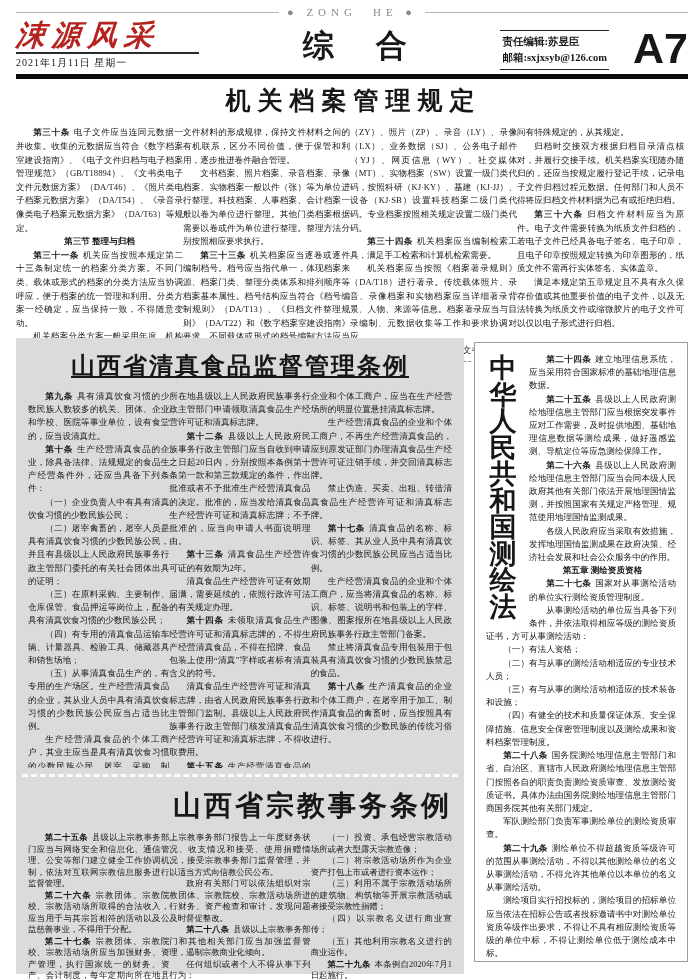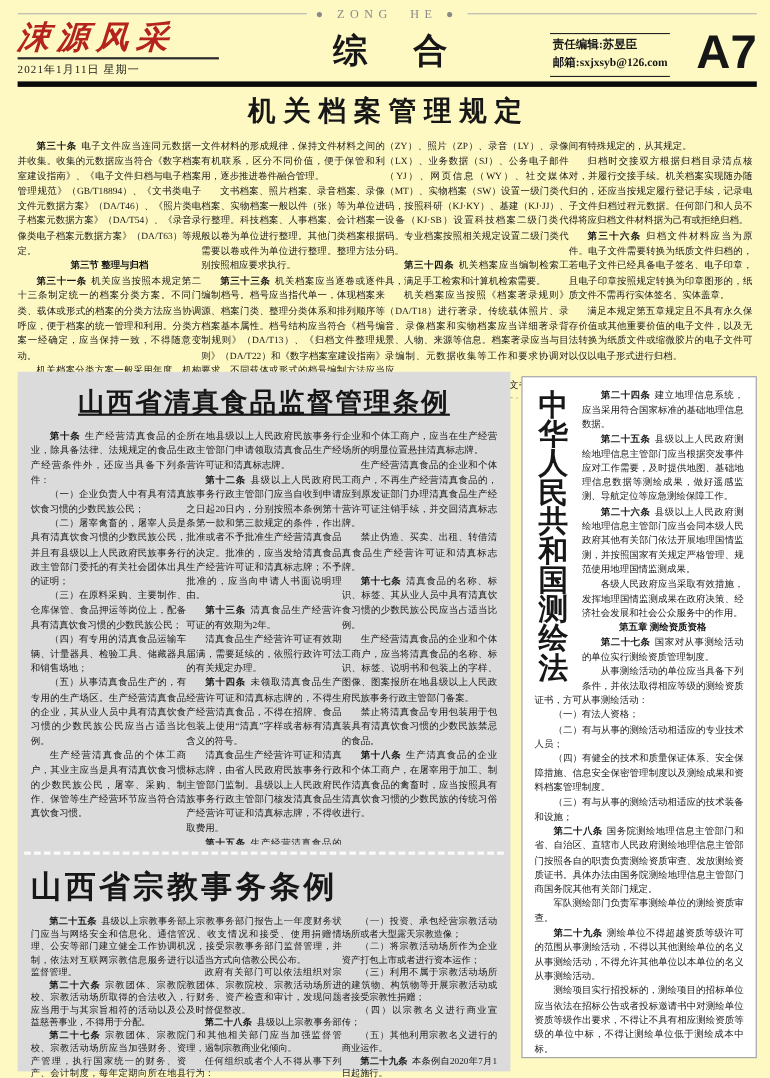--- a/index.html
+++ b/index.html
@@ -1,17 +1,17 @@
 <!DOCTYPE html>
 <html><head>
 <meta charset="utf-8">
 <style>
   *{box-sizing:border-box;}
   html,body{margin:0;padding:0;background:#e9e9e9;}
-  .page{width:700px;height:980px;margin:0 auto;background:#fef9c3;position:relative;overflow:hidden;
+  .page{width:700px;height:980px;margin:0 auto;background:#ffffff;position:relative;overflow:hidden;
         font-family:"Liberation Serif","DejaVu Serif",serif;color:#171717;}
   
   .hdr{padding:5px 12px 0 16px;}
   .pinyin{display:flex;align-items:center;gap:8px;height:14px;}
   .pinyin .rule{flex:1;border-top:1.5px solid #b3b3b3;}
   .py{font-size:11px;letter-spacing:5px;color:#8a8a8a;white-space:pre;}
   .hdr-row{display:flex;align-items:flex-end;justify-content:space-between;margin-top:1px;}
   .masthead{width:195px;}
   .mast-name{color:#b5231f;font-size:29px;font-weight:700;font-style:italic;letter-spacing:7px;line-height:1.05;transform:skewX(-4deg);}
   .mast-rule{border-top:2px solid #2a2a2a;margin:2px 12px 2px 0;}
@@ -32,21 +32,21 @@
   p.hd{text-indent:0;text-align:center;font-weight:700;}
   .ld{font-weight:700;}
   .ld:not(:empty){margin-right:4px;}
   
   .lower{position:absolute;left:16px;right:12px;top:338px;bottom:6px;display:flex;gap:10px;}
   .left-stack{width:448px;background:#dbdbdb;display:flex;flex-direction:column;padding:4px 0 6px;}
   .gray-art{padding:2px 12px 4px;}
   .a2 h2{margin:6px 0 8px;text-align:center;font-size:24px;font-weight:900;letter-spacing:2px;text-decoration:underline;}
   .a2 .col{height:378px;line-height:13.2px;}
   .dash-sep{border-top:3px dashed #fbfbfb;margin:2px 6px;}
-  .a4 h2{margin:6px 0 7px;text-align:left;font-size:28px;font-weight:900;letter-spacing:3px;}
+  .a4 h2{margin:6px 0 7px;text-align:right;font-size:28px;font-weight:900;letter-spacing:3px;}
   .a4 .col{height:152px;font-size:8.4px;line-height:11.5px;}
   
   .law-box{flex:1;border:1px solid #9c9c9c;background:#fff;margin:4px 0 12px;padding:10px 11px;overflow:hidden;}
   .vtitle{float:left;width:34px;margin:2px 9px 4px 0;}
   .vt{font-size:27px;font-weight:900;line-height:26.5px;text-align:center;}
   .law-flow{font-size:8.6px;line-height:13.2px;text-align:justify;}
 </style>
 </head>
 <body>
 
@@ -112,20 +112,21 @@
   </section>
 
   <div class="lower">
 
     <div class="left-stack">
 
       <section class="gray-art a2">
         <h2>山西省清真食品监督管理条例</h2>
         <div class="cols cols3">
           <div class="col">
+            <p><b class="ld">第九条</b><span>具有清真饮食习惯的少数民族人数较多的机关、团体、企业和学校、医院等事业单位，设有食堂的，应当设清真灶。</span></p>
             <p><b class="ld">第十条</b><span>生产经营清真食品的企业，除具备法律、法规规定的食品生产经营条件外，还应当具备下列条件：</span></p>
             <p><span>（一）企业负责人中有具有清真饮食习惯的少数民族公民；</span></p>
             <p><span>（二）屠宰禽畜的，屠宰人员是具有清真饮食习惯的少数民族公民，并且有县级以上人民政府民族事务行政主管部门委托的有关社会团体出具的证明；</span></p>
             <p><span>（三）在原料采购、主要制作、仓库保管、食品押运等岗位上，配备具有清真饮食习惯的少数民族公民；</span></p>
             <p><span>（四）有专用的清真食品运输车辆、计量器具、检验工具、储藏器具和销售场地；</span></p>
             <p><span>（五）从事清真食品生产的，有专用的生产场区。生产经营清真食品的企业，其从业人员中具有清真饮食习惯的少数民族公民应当占适当比例。</span></p>
             <p><span>生产经营清真食品的个体工商户，其业主应当是具有清真饮食习惯的少数民族公民，屠宰、采购、制作、保管等生产经营环节应当符合清真饮食习惯。</span></p>
 
           </div>
           <div class="col">
@@ -196,22 +197,22 @@
       <div class="law-flow">
         <p><b class="ld">第二十四条</b><span>建立地理信息系统，应当采用符合国家标准的基础地理信息数据。</span></p>
         <p><b class="ld">第二十五条</b><span>县级以上人民政府测绘地理信息主管部门应当根据突发事件应对工作需要，及时提供地图、基础地理信息数据等测绘成果，做好遥感监测、导航定位等应急测绘保障工作。</span></p>
         <p><b class="ld">第二十六条</b><span>县级以上人民政府测绘地理信息主管部门应当会同本级人民政府其他有关部门依法开展地理国情监测，并按照国家有关规定严格管理、规范使用地理国情监测成果。</span></p>
         <p><span>各级人民政府应当采取有效措施，发挥地理国情监测成果在政府决策、经济社会发展和社会公众服务中的作用。</span></p>
         <p class="hd">第五章 测绘资质资格</p>
         <p><b class="ld">第二十七条</b><span>国家对从事测绘活动的单位实行测绘资质管理制度。</span></p>
         <p><span>从事测绘活动的单位应当具备下列条件，并依法取得相应等级的测绘资质证书，方可从事测绘活动：</span></p>
         <p><span>（一）有法人资格；</span></p>
         <p><span>（二）有与从事的测绘活动相适应的专业技术人员；</span></p>
+        <p><span>（三）有与从事的测绘活动相适应的技术装备和设施；</span></p>
         <p><span>（四）有健全的技术和质量保证体系、安全保障措施、信息安全保密管理制度以及测绘成果和资料档案管理制度。</span></p>
-        <p><span>（三）有与从事的测绘活动相适应的技术装备和设施；</span></p>
         <p><b class="ld">第二十八条</b><span>国务院测绘地理信息主管部门和省、自治区、直辖市人民政府测绘地理信息主管部门按照各自的职责负责测绘资质审查、发放测绘资质证书。具体办法由国务院测绘地理信息主管部门商国务院其他有关部门规定。</span></p>
         <p><span>军队测绘部门负责军事测绘单位的测绘资质审查。</span></p>
         <p><b class="ld">第二十九条</b><span>测绘单位不得超越资质等级许可的范围从事测绘活动，不得以其他测绘单位的名义从事测绘活动，不得允许其他单位以本单位的名义从事测绘活动。</span></p>
         <p><span>测绘项目实行招投标的，测绘项目的招标单位应当依法在招标公告或者投标邀请书中对测绘单位资质等级作出要求，不得让不具有相应测绘资质等级的单位中标，不得让测绘单位低于测绘成本中标。</span></p>
         <p><span>中标的测绘单位不得向他人转让测绘项目。</span></p>
 
       </div>
     </aside>
 
   </div>

